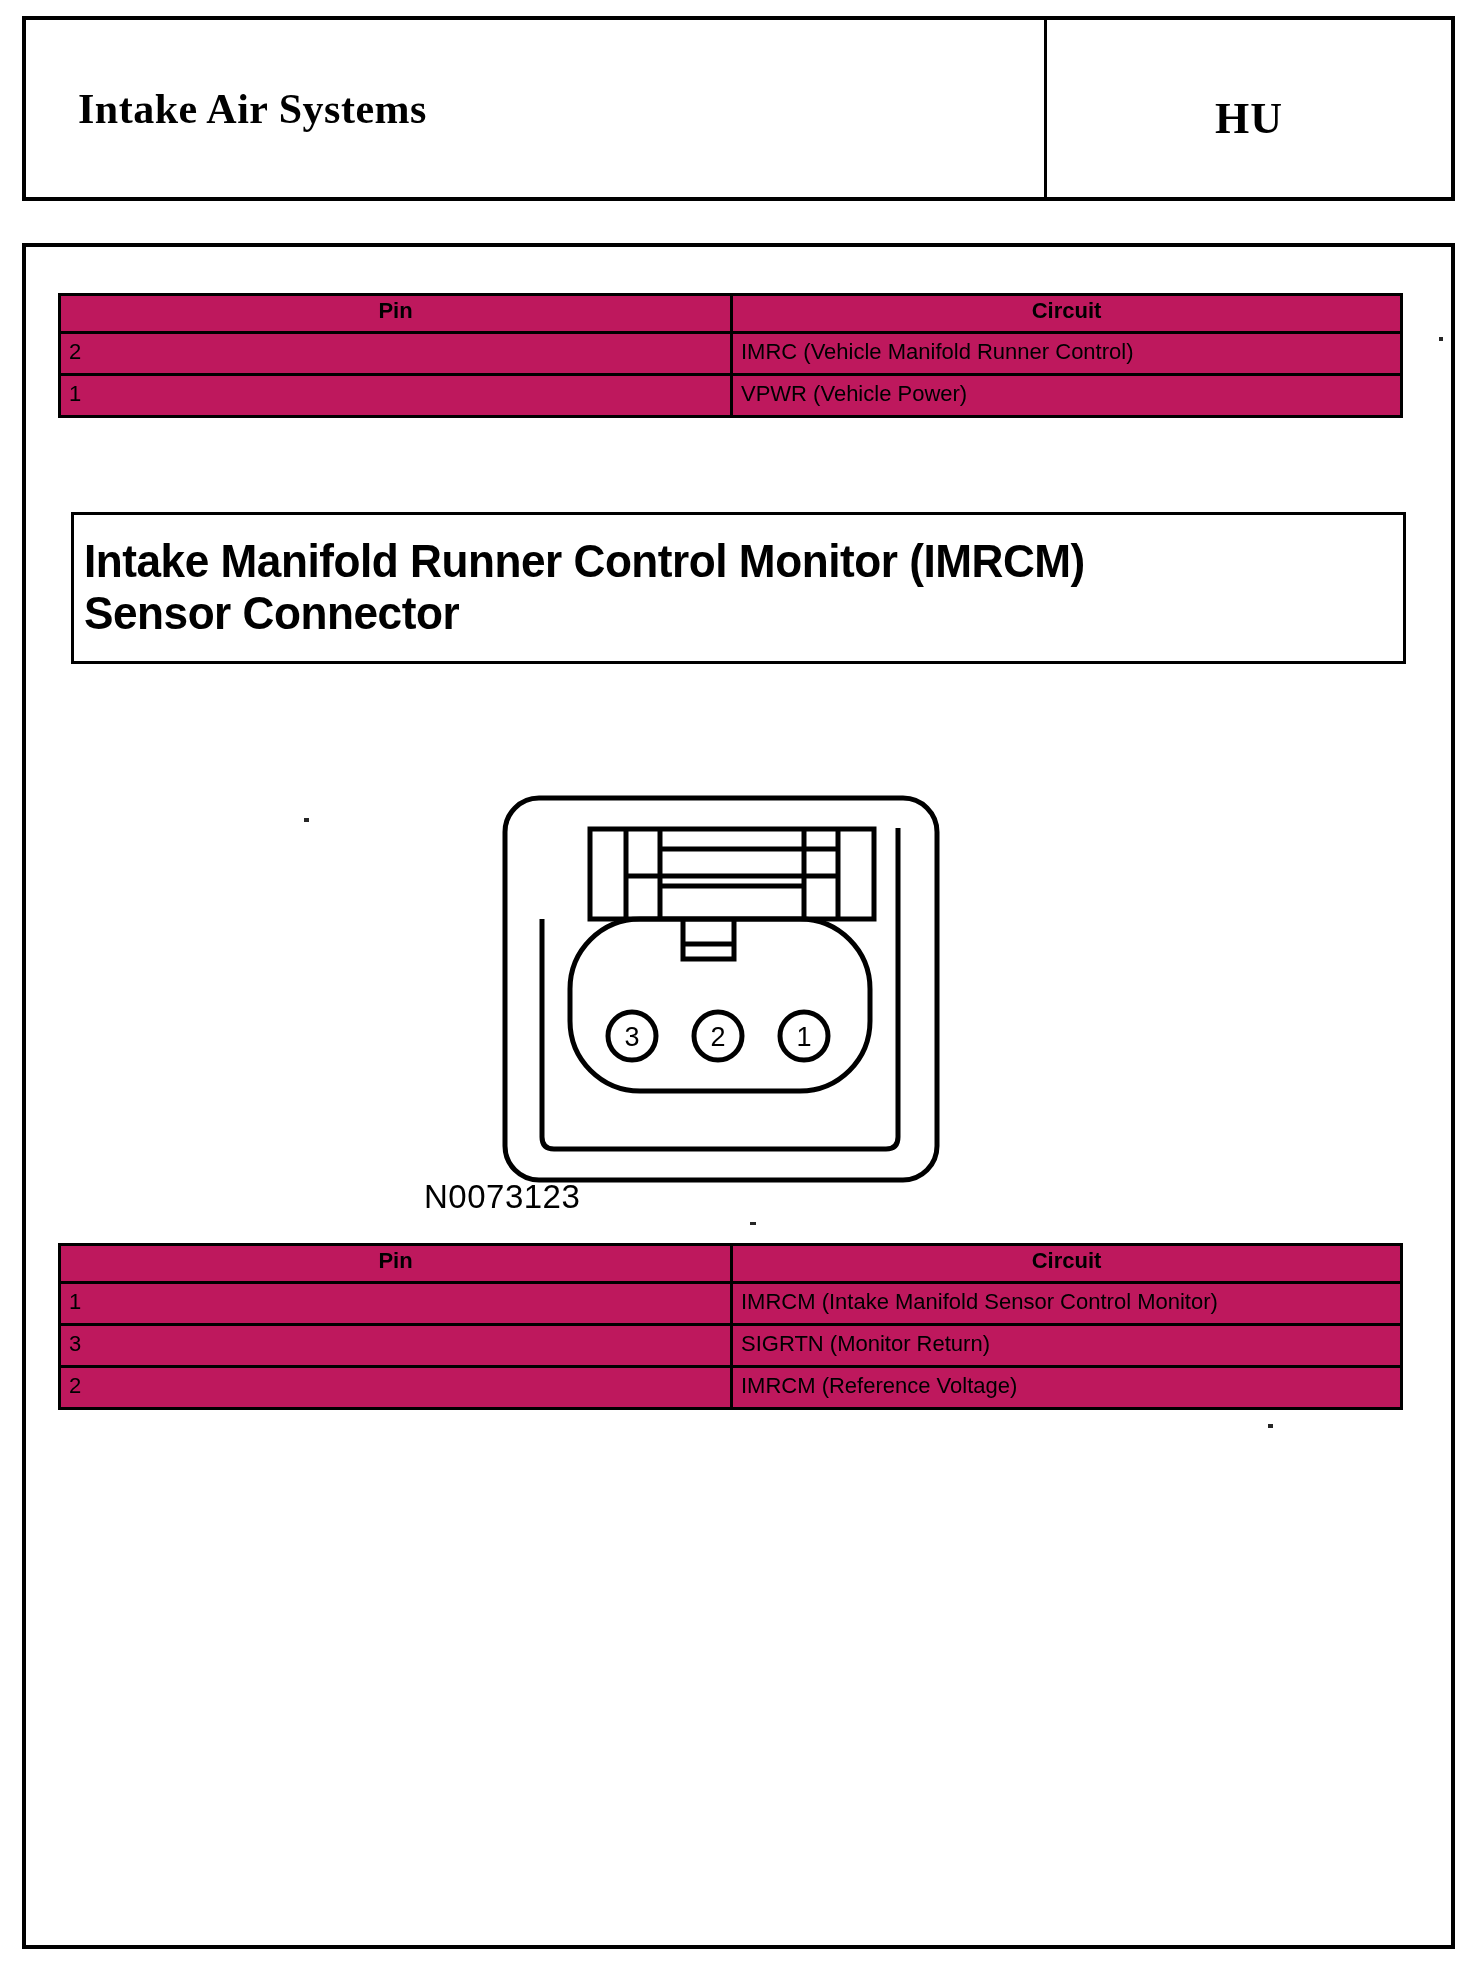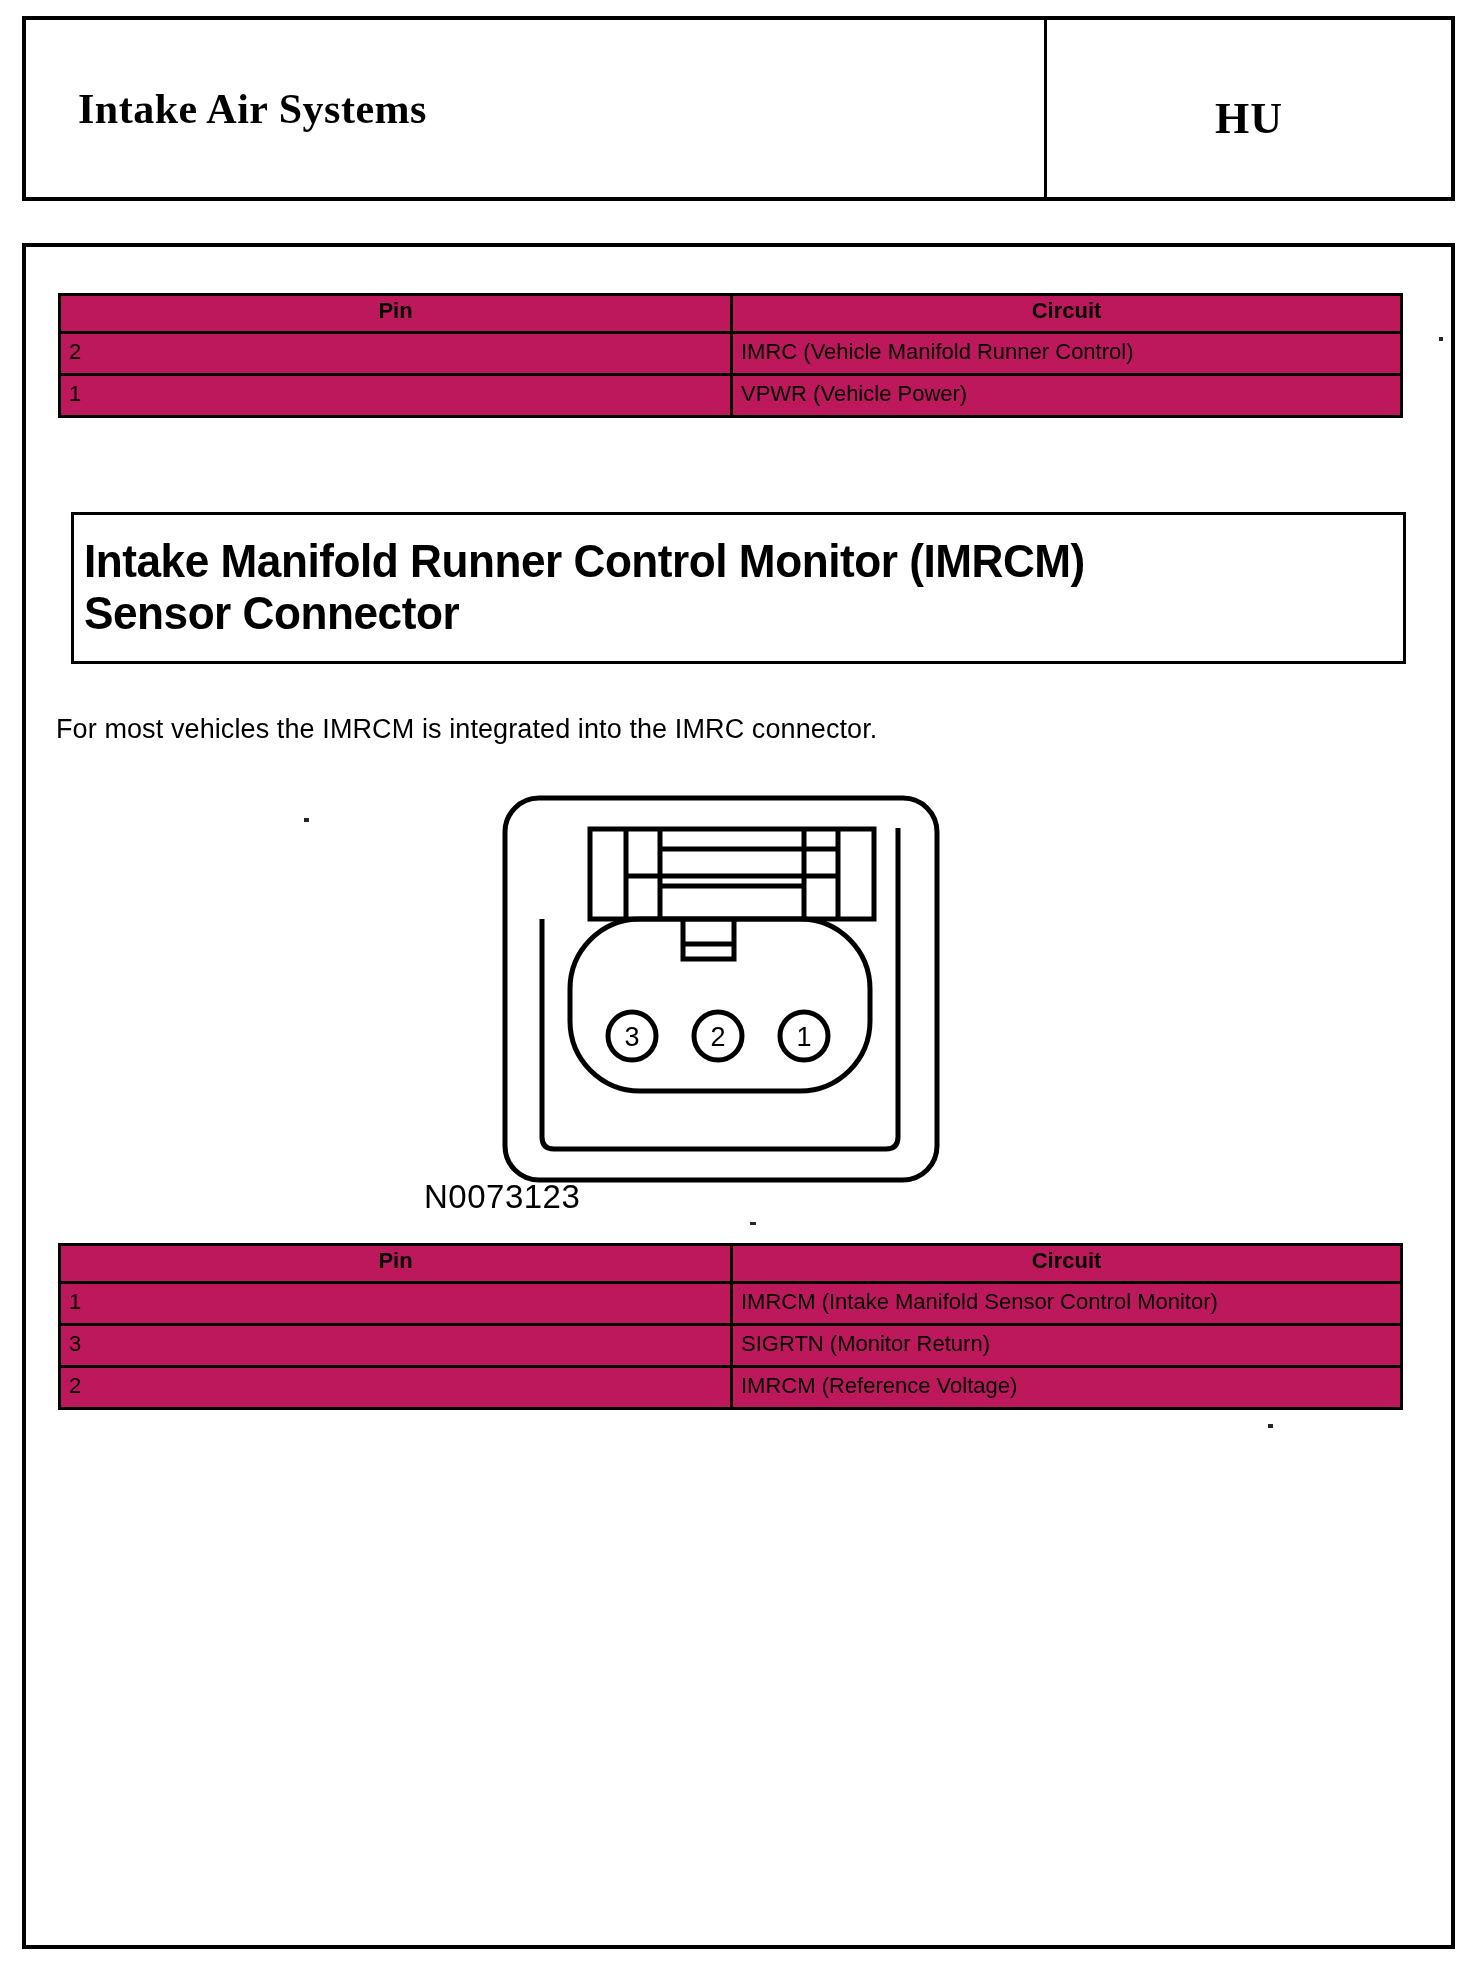--- a/index.html
+++ b/index.html
@@ -198,21 +198,20 @@
     </tbody>
   </table>
 
   <div class="section-heading-box">
     <div class="section-heading-text">
       <span>Intake Manifold Runner Control Monitor (IMRCM)</span><br>
       <span>Sensor Connector</span>
     </div>
   </div>
 
-  <div class="intro-text">For most vehicles the IMRCM is integrated into the IMRC connector.</div>
 
   <div class="figure-wrap">
     <svg class="figure-svg" width="470" height="420" viewBox="0 0 470 420">
       <g fill="none" stroke="#000" stroke-width="5" stroke-linejoin="miter">
 
         <rect x="19" y="12" width="432" height="382" rx="34" ry="34"></rect>
 
         <path d="M 56 133 L 56 351 Q 56 363 68 363 L 400 363 Q 412 363 412 351 L 412 42"></path>
 
         <path d="M 104 43 L 104 133 L 388 133 L 388 43 Z"></path>

